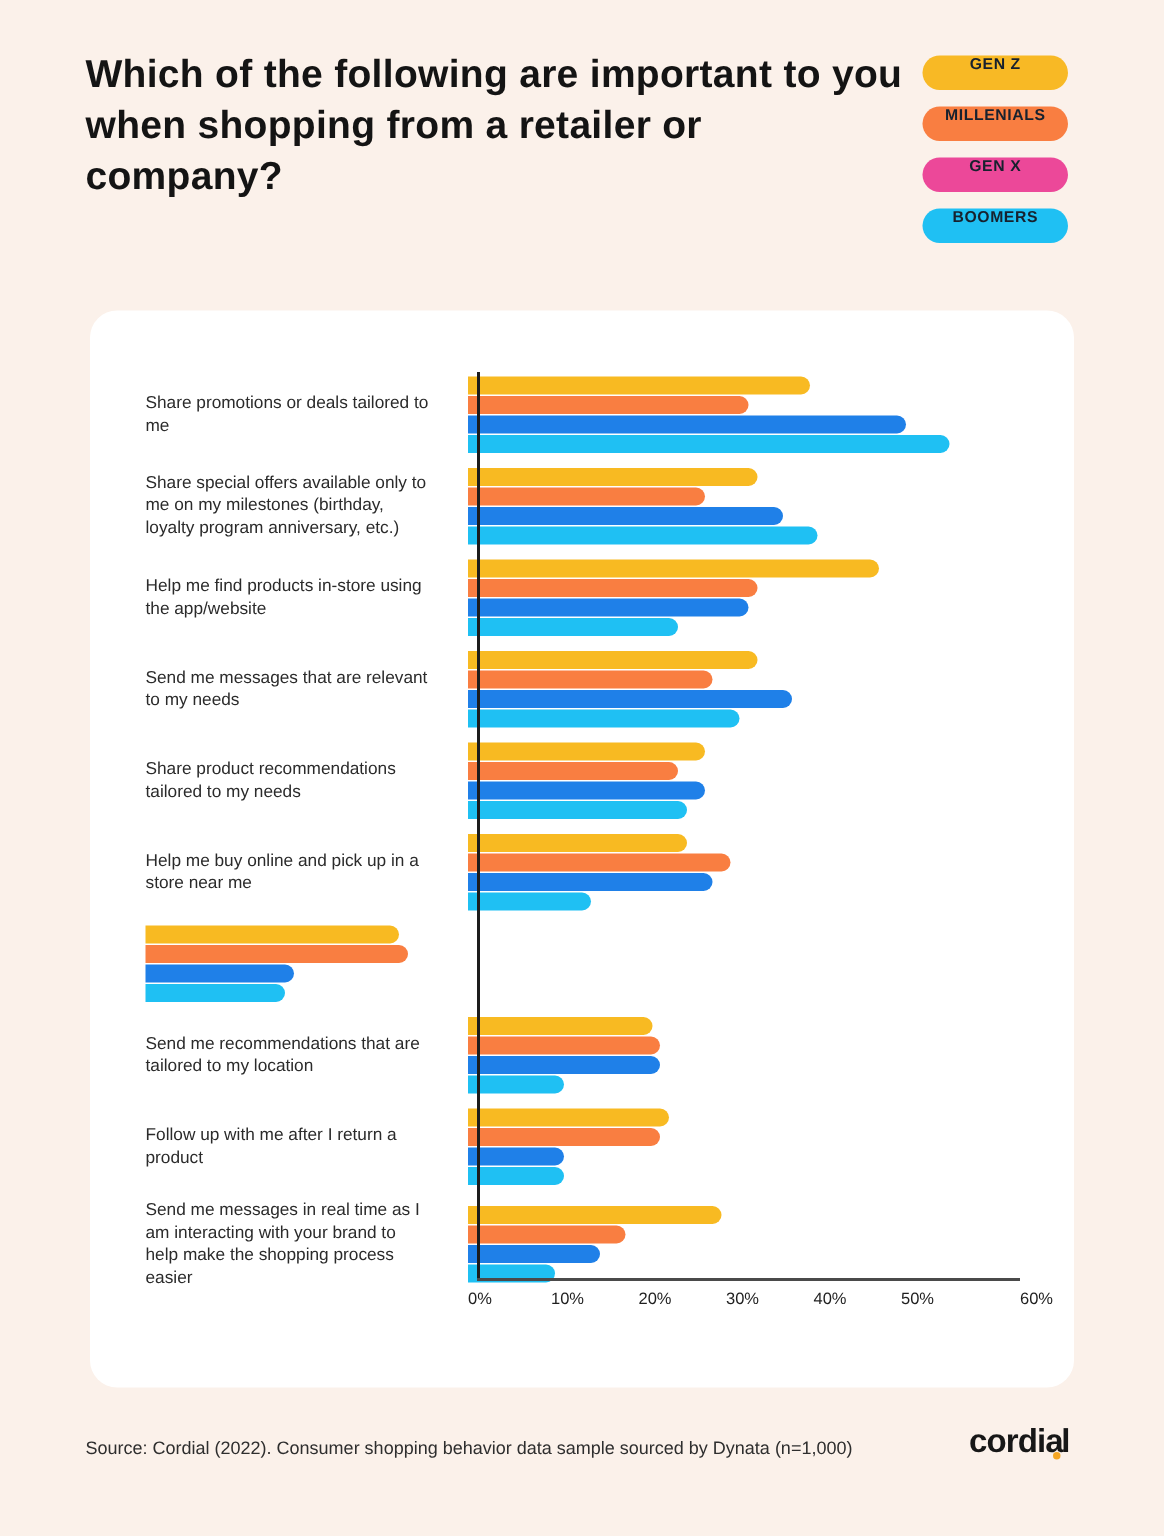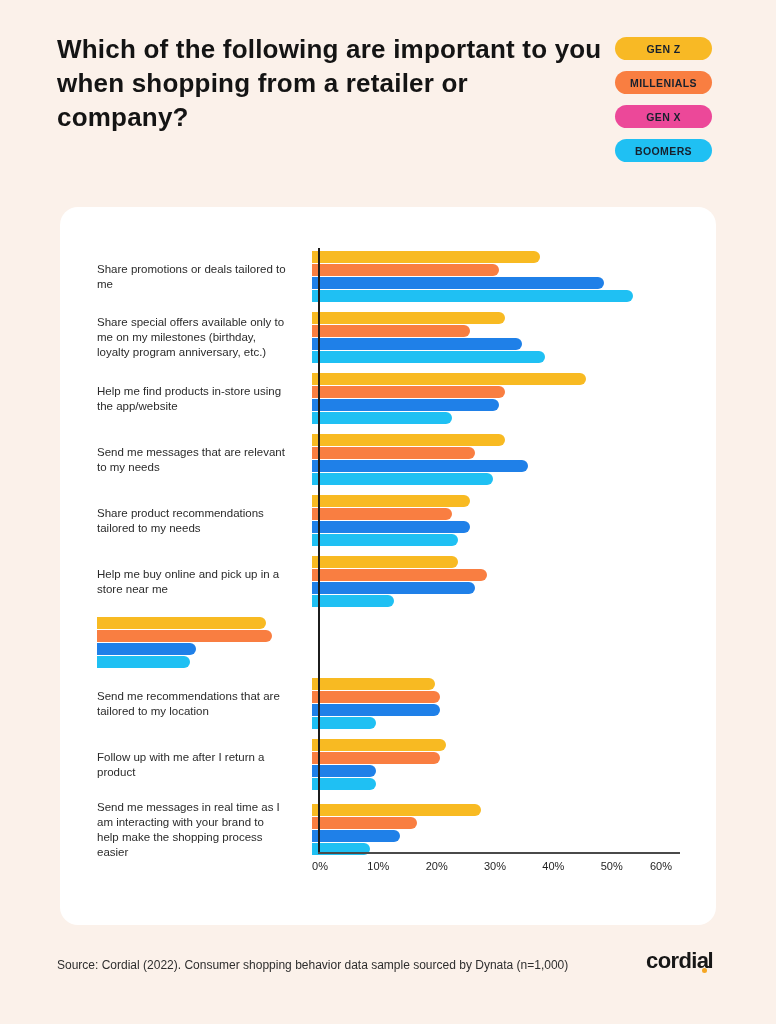--- a/index.html
+++ b/index.html
@@ -16,21 +16,21 @@
     position:absolute; left:57px; top:33px; width:545px;
     font-size:26px; font-weight:800; line-height:1.3;
     letter-spacing:0.2px; color:#141414;
   }
   .legend {
     position:absolute; left:615px; top:37px; width:97px;
     display:flex; flex-direction:column; gap:11px;
   }
   .pill {
     height:23px; border-radius:12px;
-    display:flex; align-items:center; justify-content:center;
+    display:flex; align-items:flex-start; justify-content:center;
     font-size:10.5px; font-weight:700; letter-spacing:0.4px;
     color:#17212e;
   }
   
   .card {
     position:absolute; left:60px; top:207px; width:656px; height:718px;
     background:#ffffff; border-radius:18px;
   }
   .chart {
     position:absolute; left:37px; top:44px; width:586px; height:640px;
@@ -190,19 +190,19 @@
       </div>
     <div class="y-axis"></div>
     <div class="x-axis"></div>
     <div class="ticks">
         <span class="tick" style="left: 223px;">0%</span>
         <span class="tick" style="left: 281.333px;">10%</span>
         <span class="tick" style="left: 339.667px;">20%</span>
         <span class="tick" style="left: 398px;">30%</span>
         <span class="tick" style="left: 456.333px;">40%</span>
         <span class="tick" style="left: 514.667px;">50%</span>
-        <span class="tick" style="left: 543px; padding-left: 42px;">60%</span>
+        <span class="tick" style="left: 573px; padding-left: 42px;">60%</span>
       </div>
   </div>
 </div>
 
 <div class="source">Source: Cordial (2022). Consumer shopping behavior data sample sourced by Dynata (n=1,000)</div>
 <div class="logo"><span>cordia</span><span class="l-wrap"><span class="logo-dot"></span><span>l</span></span></div>
 
 </body></html>

